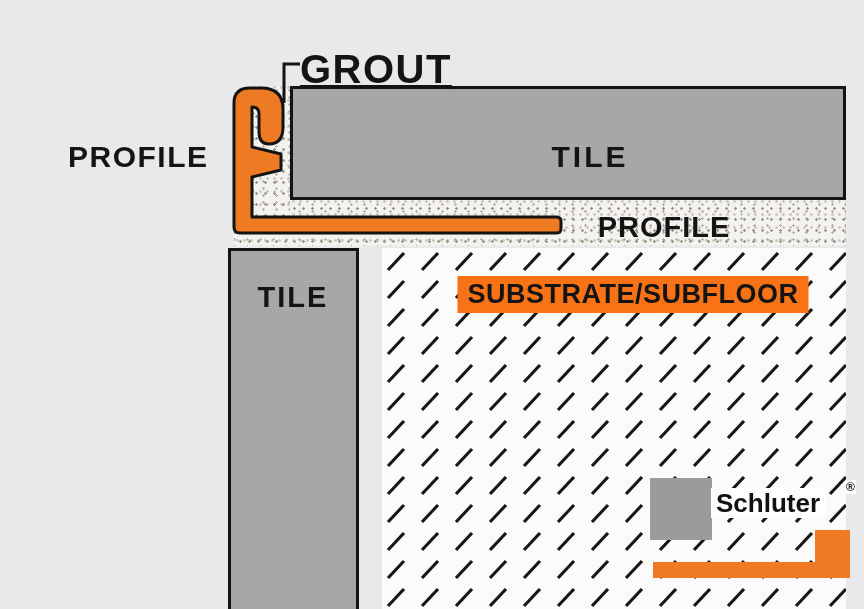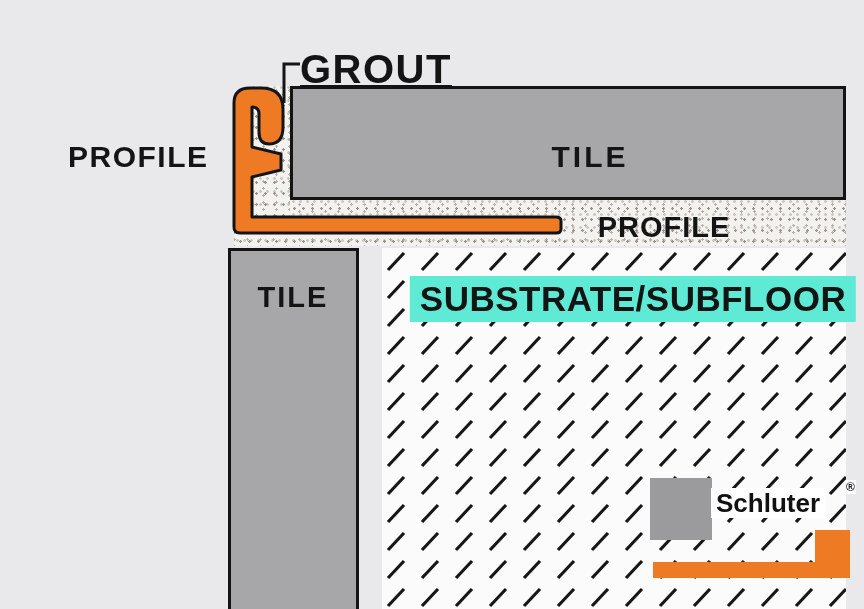--- a/index.html
+++ b/index.html
@@ -47,23 +47,23 @@
     font-weight: bold;
     z-index: 6;
     white-space: nowrap;
   }
   #grout-label     { left: 300px; top: 47px;  font-size: 40px; letter-spacing: 1.5px; text-decoration: underline; }
   #profile-label   { left: 68px;  top: 140px; font-size: 30px; letter-spacing: 1.5px; }
   #tile-top-label  { left: 590px; top: 140px; font-size: 30px; letter-spacing: 3px; transform: translateX(-50%); }
   #mortar-label    { left: 664px; top: 211px; font-size: 29px; letter-spacing: 1px;  transform: translateX(-50%); }
   #tile-left-label { left: 293px; top: 281px; font-size: 29px; letter-spacing: 2px;  transform: translateX(-50%); }
   #substrate-label {
-    left: 633px; top: 276px; font-size: 35px; letter-spacing: 0.5px;
+    left: 633px; top: 276px; font-size: 27px; letter-spacing: 0.5px;
     transform: translateX(-50%);
-    background: #5eead4; padding: 3px 10px;
+    background: #f97316; padding: 3px 10px;
   }
 
   
   #logo { left: 645px; top: 470px; width: 218px; height: 122px; z-index: 6; }
   #logo-gray-square {
     position: absolute; left: 5px; top: 8px; width: 62px; height: 62px;
     background: #9b9b9e;
   }
   #logo-orange-bar  { position: absolute; left: 8px;   top: 92px; width: 197px; height: 16px; background: #ee7a23; }
   #logo-orange-stub { position: absolute; left: 170px; top: 60px; width: 35px;  height: 48px; background: #ee7a23; }

